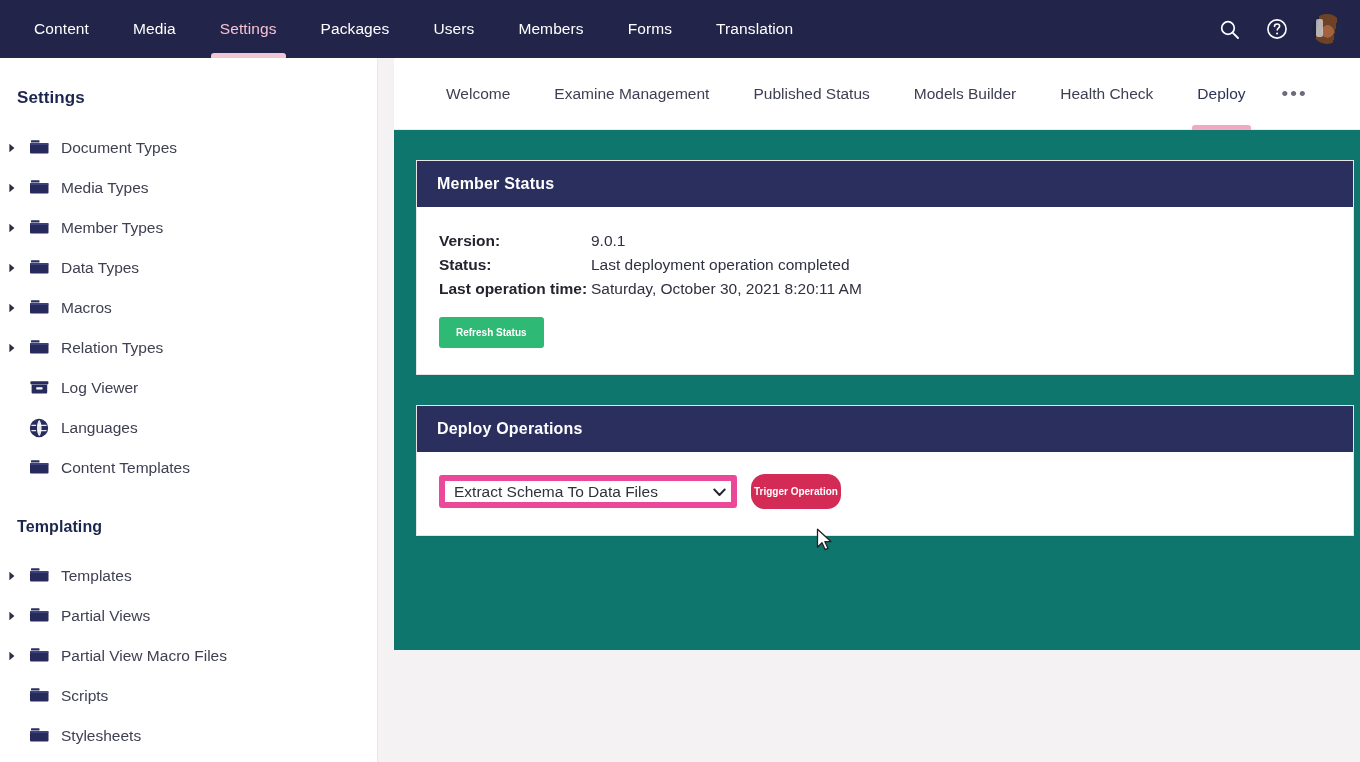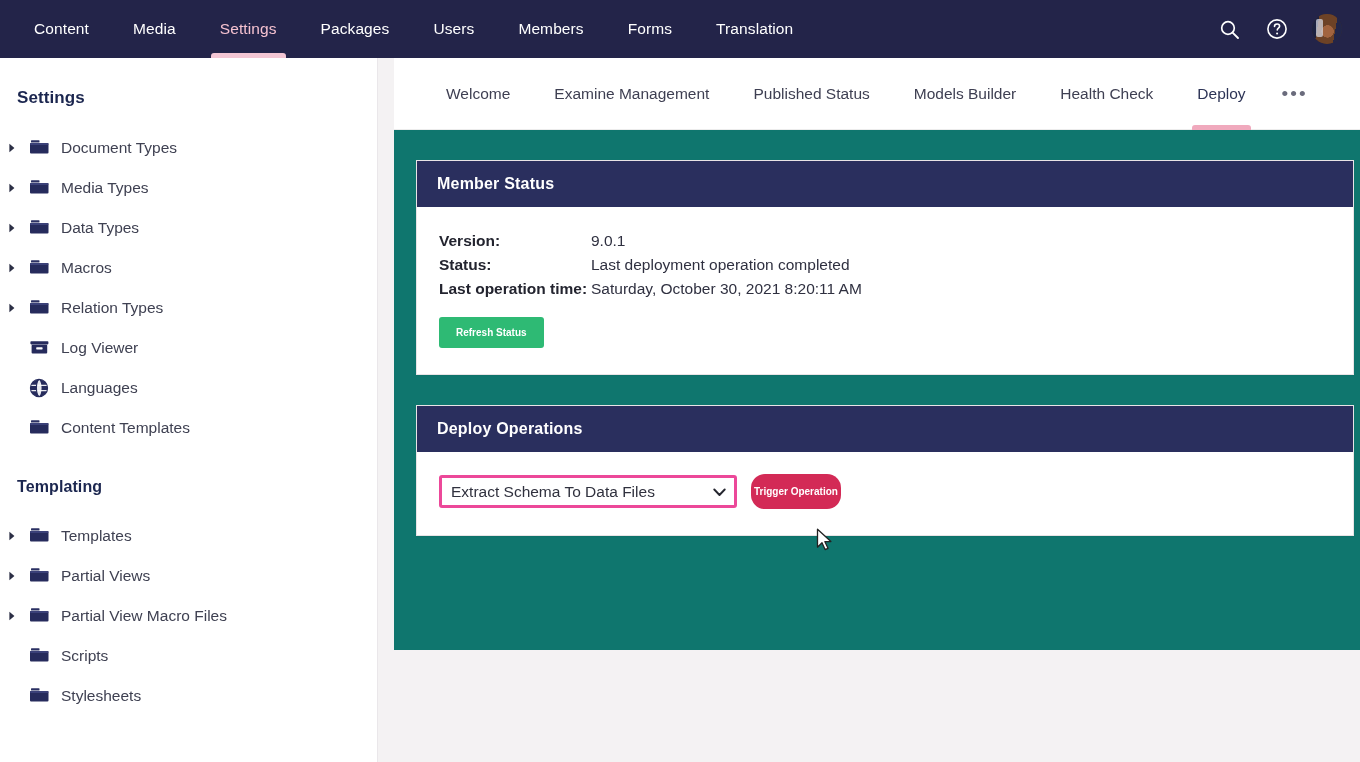--- a/index.html
+++ b/index.html
@@ -233,21 +233,21 @@
   .op-row { display: flex; align-items: center; gap: 14px; }
 
   .op-select {
     width: 298px;
     height: 33px;
     padding: 0 28px 0 9px;
     font-size: 15.5px;
     font-family: "Liberation Sans", sans-serif;
     color: #30313e;
     background: #ffffff;
-    border: 3px solid #ec4899;
+    border: 6px solid #ec4899;
     border-radius: 3px;
     outline: none;
     appearance: none;
     -webkit-appearance: none;
     cursor: pointer;
   }
   .select-wrap { position: relative; display: inline-block; }
   .select-caret {
     position: absolute;
     right: 11px; top: 50%;
@@ -323,20 +323,35 @@
           </svg>
         </span>
         <span class="tree-icon">
           <svg width="21" height="18" viewBox="0 0 21 18">
             <rect x="2" y="1.2" width="8.5" height="2.3" rx="0.6" fill="#2b3063"></rect>
             <rect x="1" y="4.0" width="18.5" height="10.6" rx="1.1" fill="#262b5c"></rect>
             <rect x="1" y="4.0" width="18.5" height="2.0" rx="0.9" fill="#3b4179"></rect>
           </svg>
         </span>
         <span class="tree-label">Media Types</span>
+      </div>
+      <div class="tree-item">
+        <span class="caret">
+          <svg width="8" height="10" viewBox="0 0 8 10">
+            <path d="M1.4 0.8 L6.4 5 L1.4 9.2 Z" fill="#2c2f45"></path>
+          </svg>
+        </span>
+        <span class="tree-icon">
+          <svg width="21" height="18" viewBox="0 0 21 18">
+            <rect x="2" y="1.2" width="8.5" height="2.3" rx="0.6" fill="#2b3063"></rect>
+            <rect x="1" y="4.0" width="18.5" height="10.6" rx="1.1" fill="#262b5c"></rect>
+            <rect x="1" y="4.0" width="18.5" height="2.0" rx="0.9" fill="#3b4179"></rect>
+          </svg>
+        </span>
+        <span class="tree-label">Member Types</span>
       </div>
       <div class="tree-item">
         <span class="caret">
           <svg width="8" height="10" viewBox="0 0 8 10">
             <path d="M1.4 0.8 L6.4 5 L1.4 9.2 Z" fill="#2c2f45"></path>
           </svg>
         </span>
         <span class="tree-icon">
           <svg width="21" height="18" viewBox="0 0 21 18">
             <rect x="2" y="1.2" width="8.5" height="2.3" rx="0.6" fill="#2b3063"></rect>

